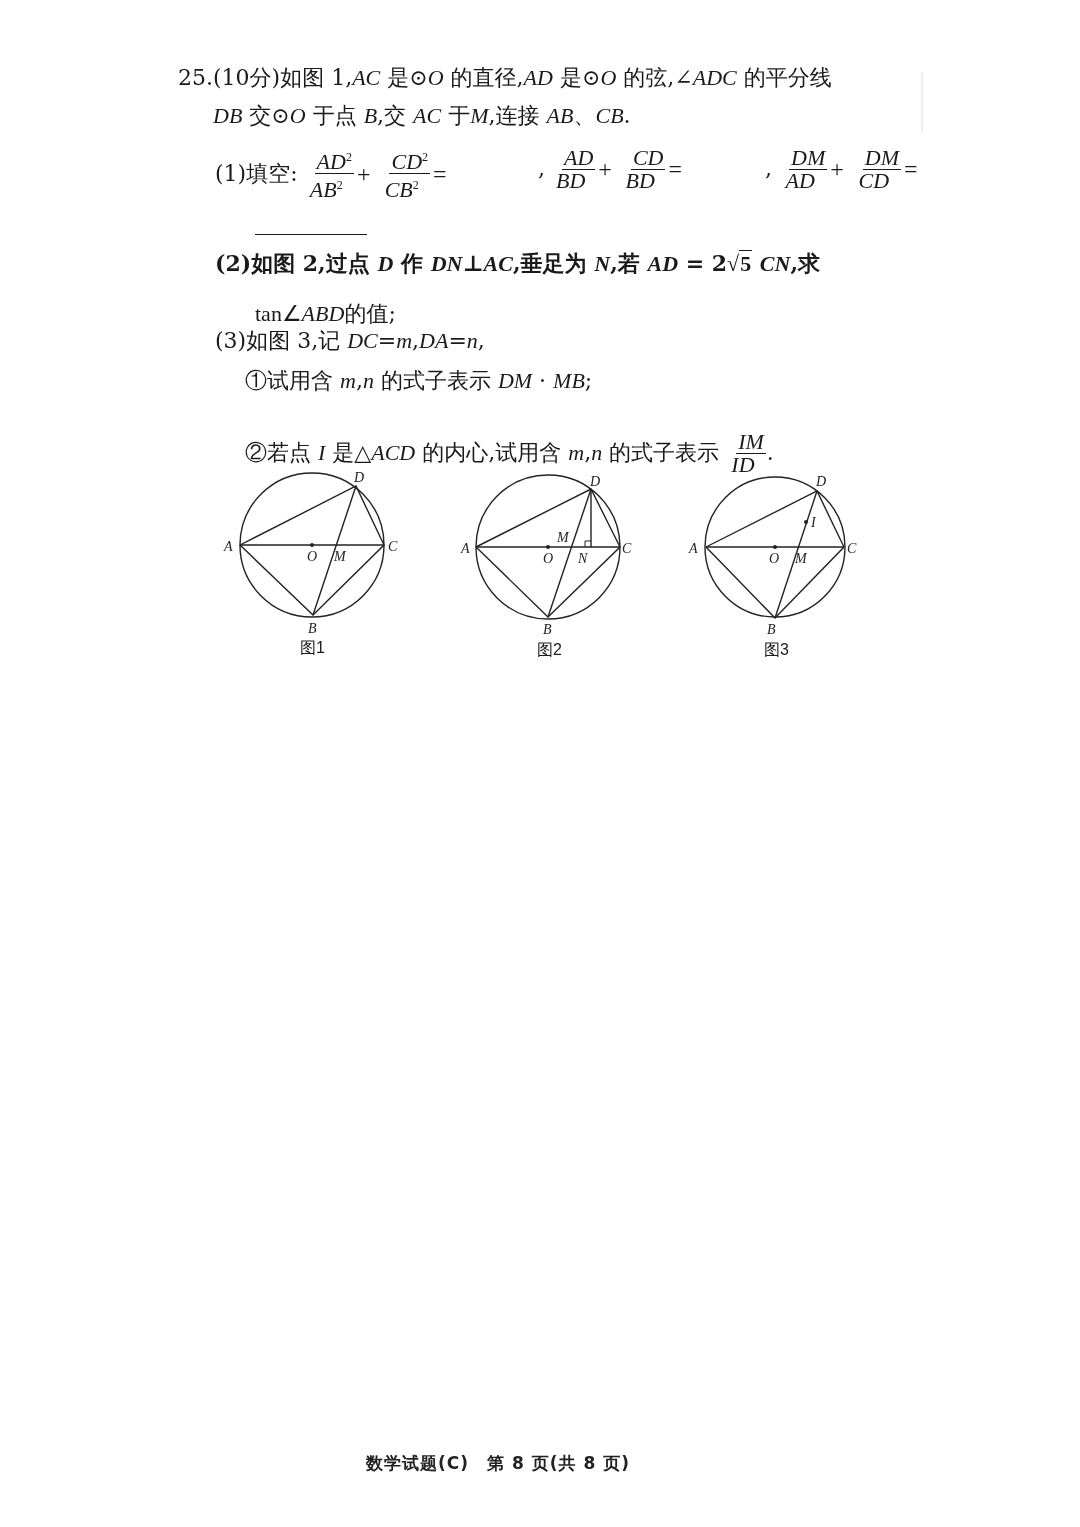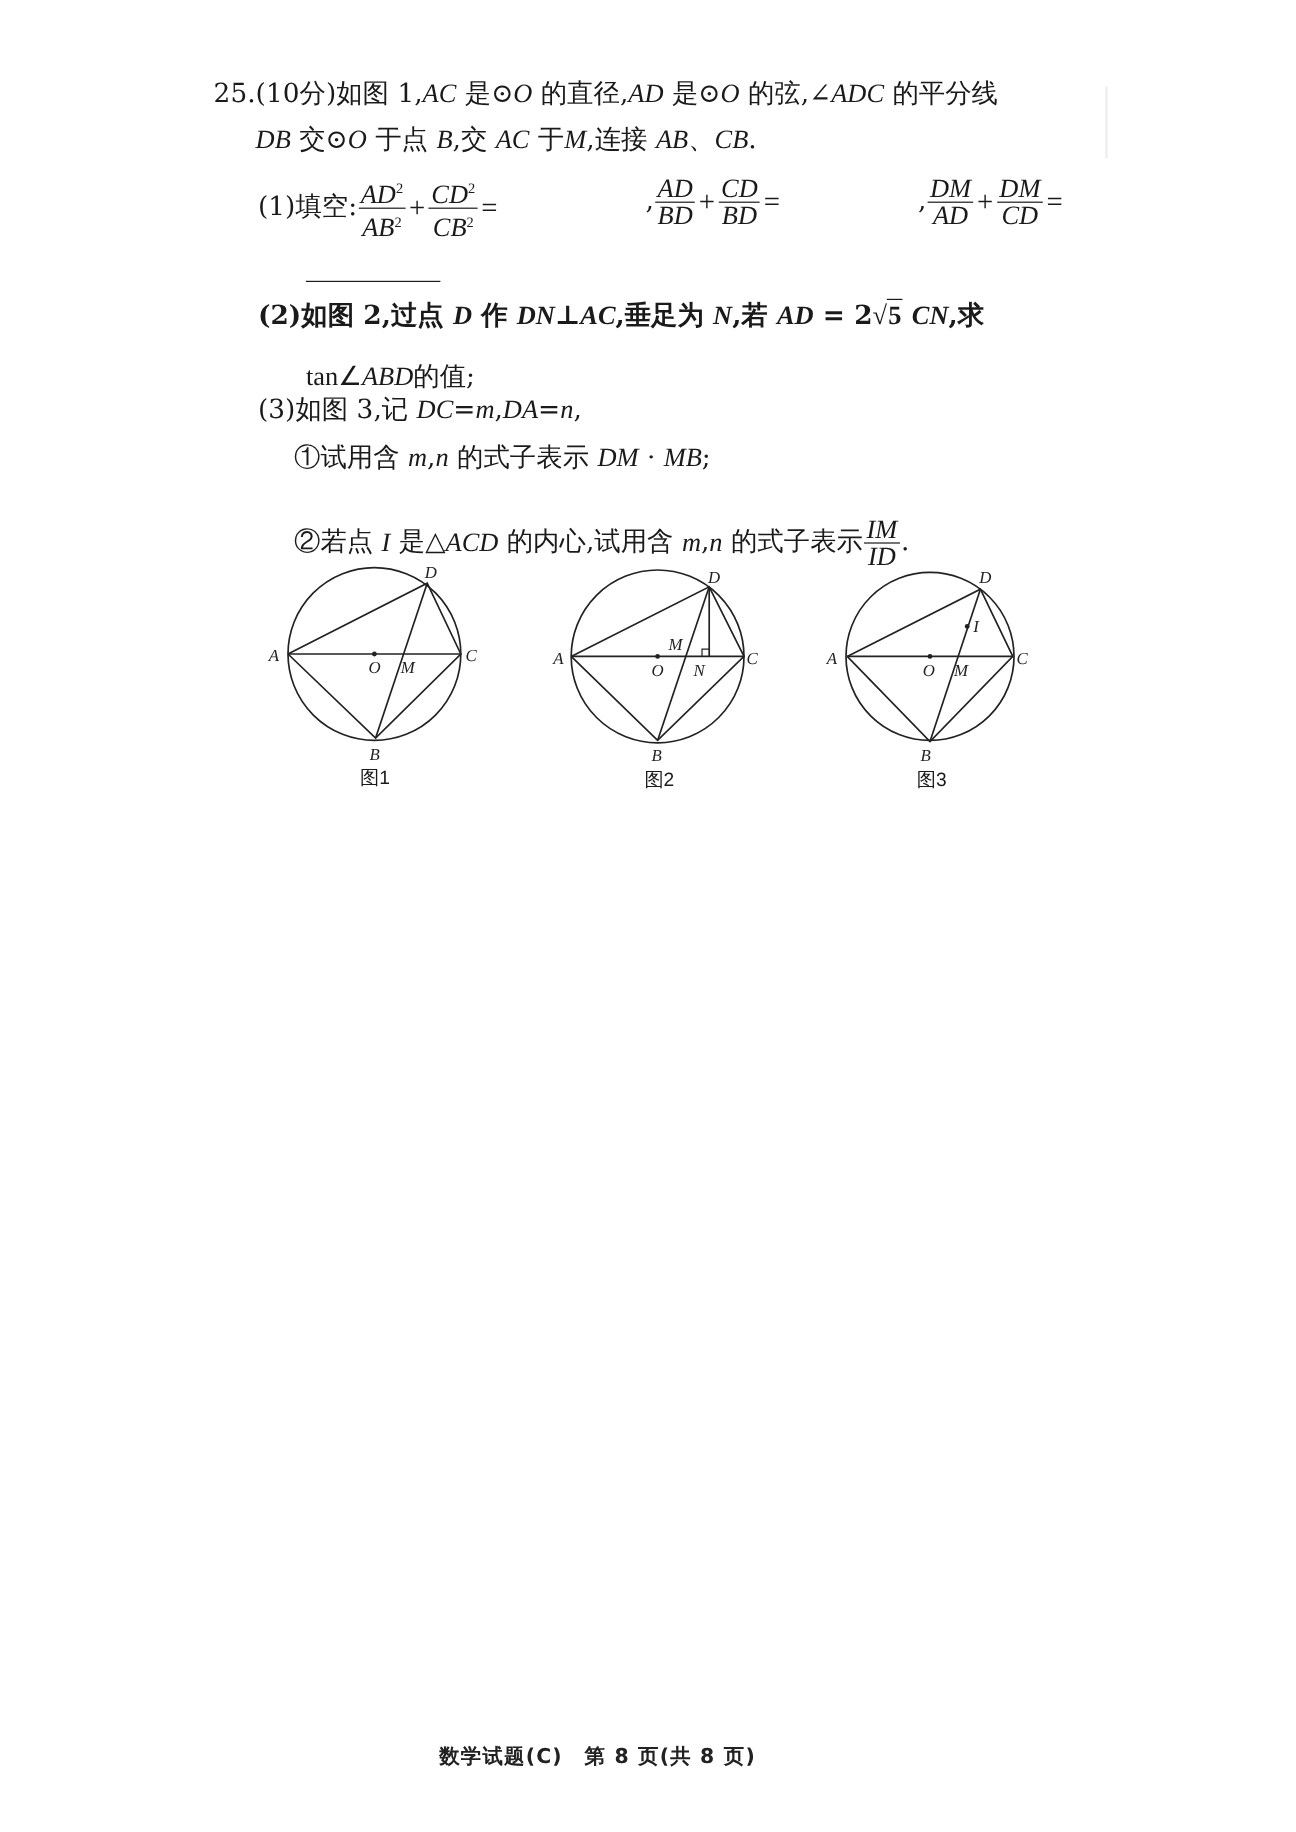--- a/index.html
+++ b/index.html
@@ -2,21 +2,21 @@
 <html><head>
 <meta charset="utf-8">
 <style>
   html, body { margin:0; padding:0; background:#ffffff; }
   body { width:1080px; height:1527px; position:relative; overflow:hidden;
          font-family:"DejaVu Serif", "Liberation Serif", serif; color:#1a1a1a; }
   .line { position:absolute; font-size:22px; line-height:30px; white-space:nowrap; }
   .it { font-style:italic; font-family:"Liberation Serif", serif; }
   .frac { display:inline-flex; flex-direction:column; align-items:center; vertical-align:middle;
           font-family:"Liberation Serif", serif; font-style:italic; font-size:22px; line-height:22px; margin:0 1px; }
-  .frac .num { border-bottom:1.5px solid #1a1a1a; padding:0 2px; }
+  .frac .num { border-bottom:1.5px solid #1a1a1a; padding:0 2px;margin-left:16px; }
   .frac .den { padding:0 2px; }
   .frac sup { font-size:12px; font-style:normal; vertical-align:8px; }
   .op { font-family:"Liberation Serif", serif; font-size:24px; margin:0 2px; vertical-align:middle; }
   .blank { display:inline-block; width:112px; border-bottom:1.5px solid #1a1a1a; height:22px; vertical-align:bottom; }
   .fig { position:absolute; }
   .fig svg { overflow:visible; }
   .caption { position:absolute; font-size:16px; font-family:Liberation Sans, sans-serif; }
   .footer { position:absolute; left:0; width:996px; top:1452px; text-align:center; font-size:17px;
             font-family:"DejaVu Sans", sans-serif; font-weight:bold; letter-spacing:1px; color:#222; }
   .sqrt { font-family:"Liberation Serif", serif; }

